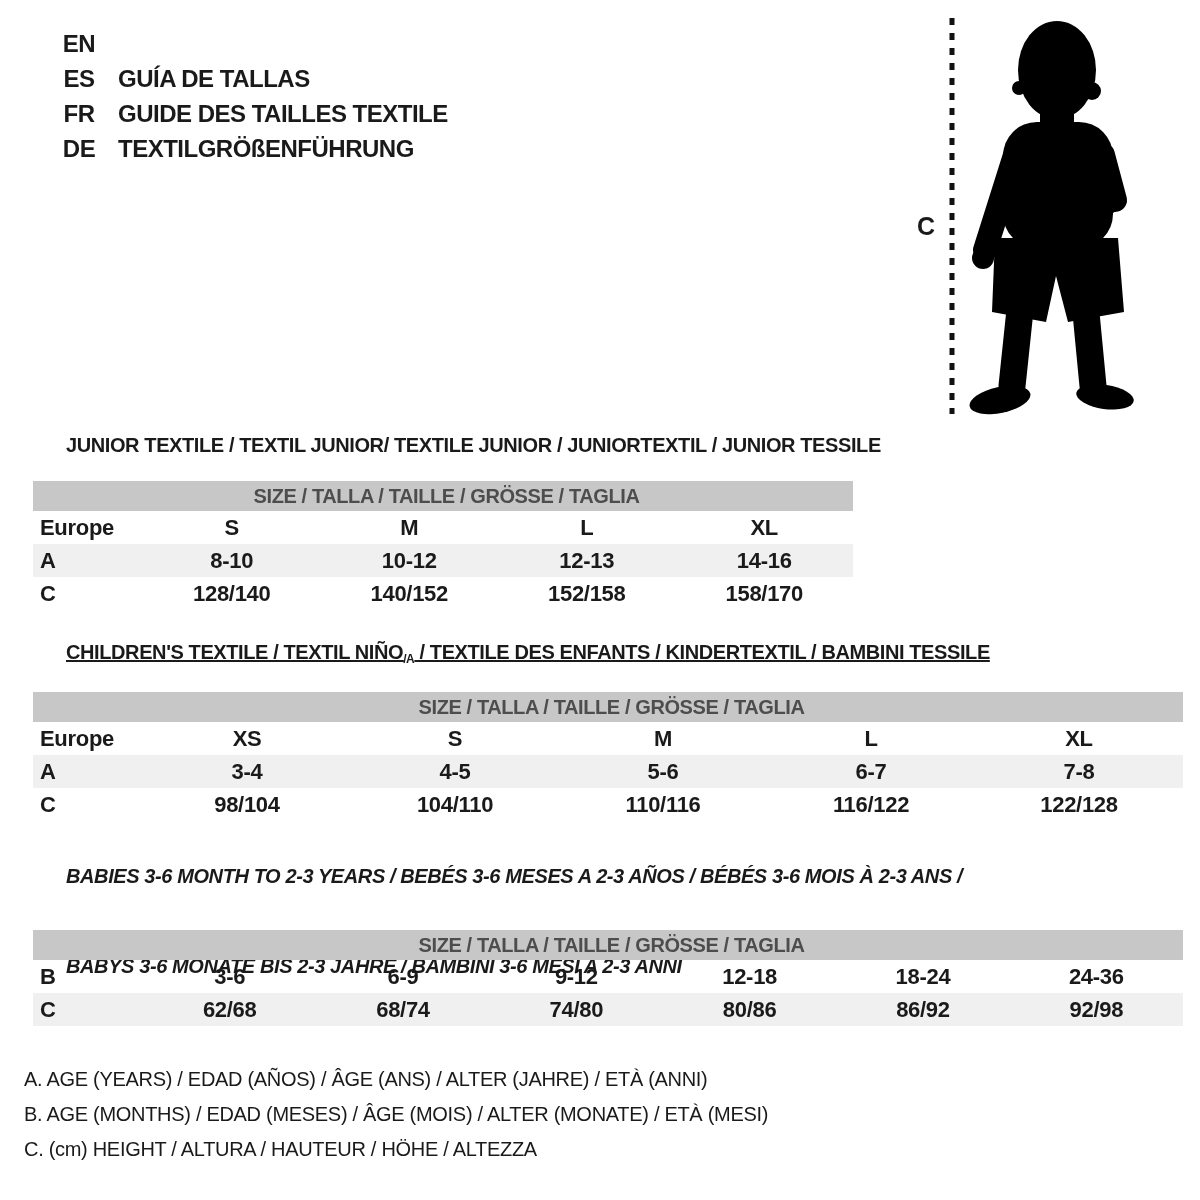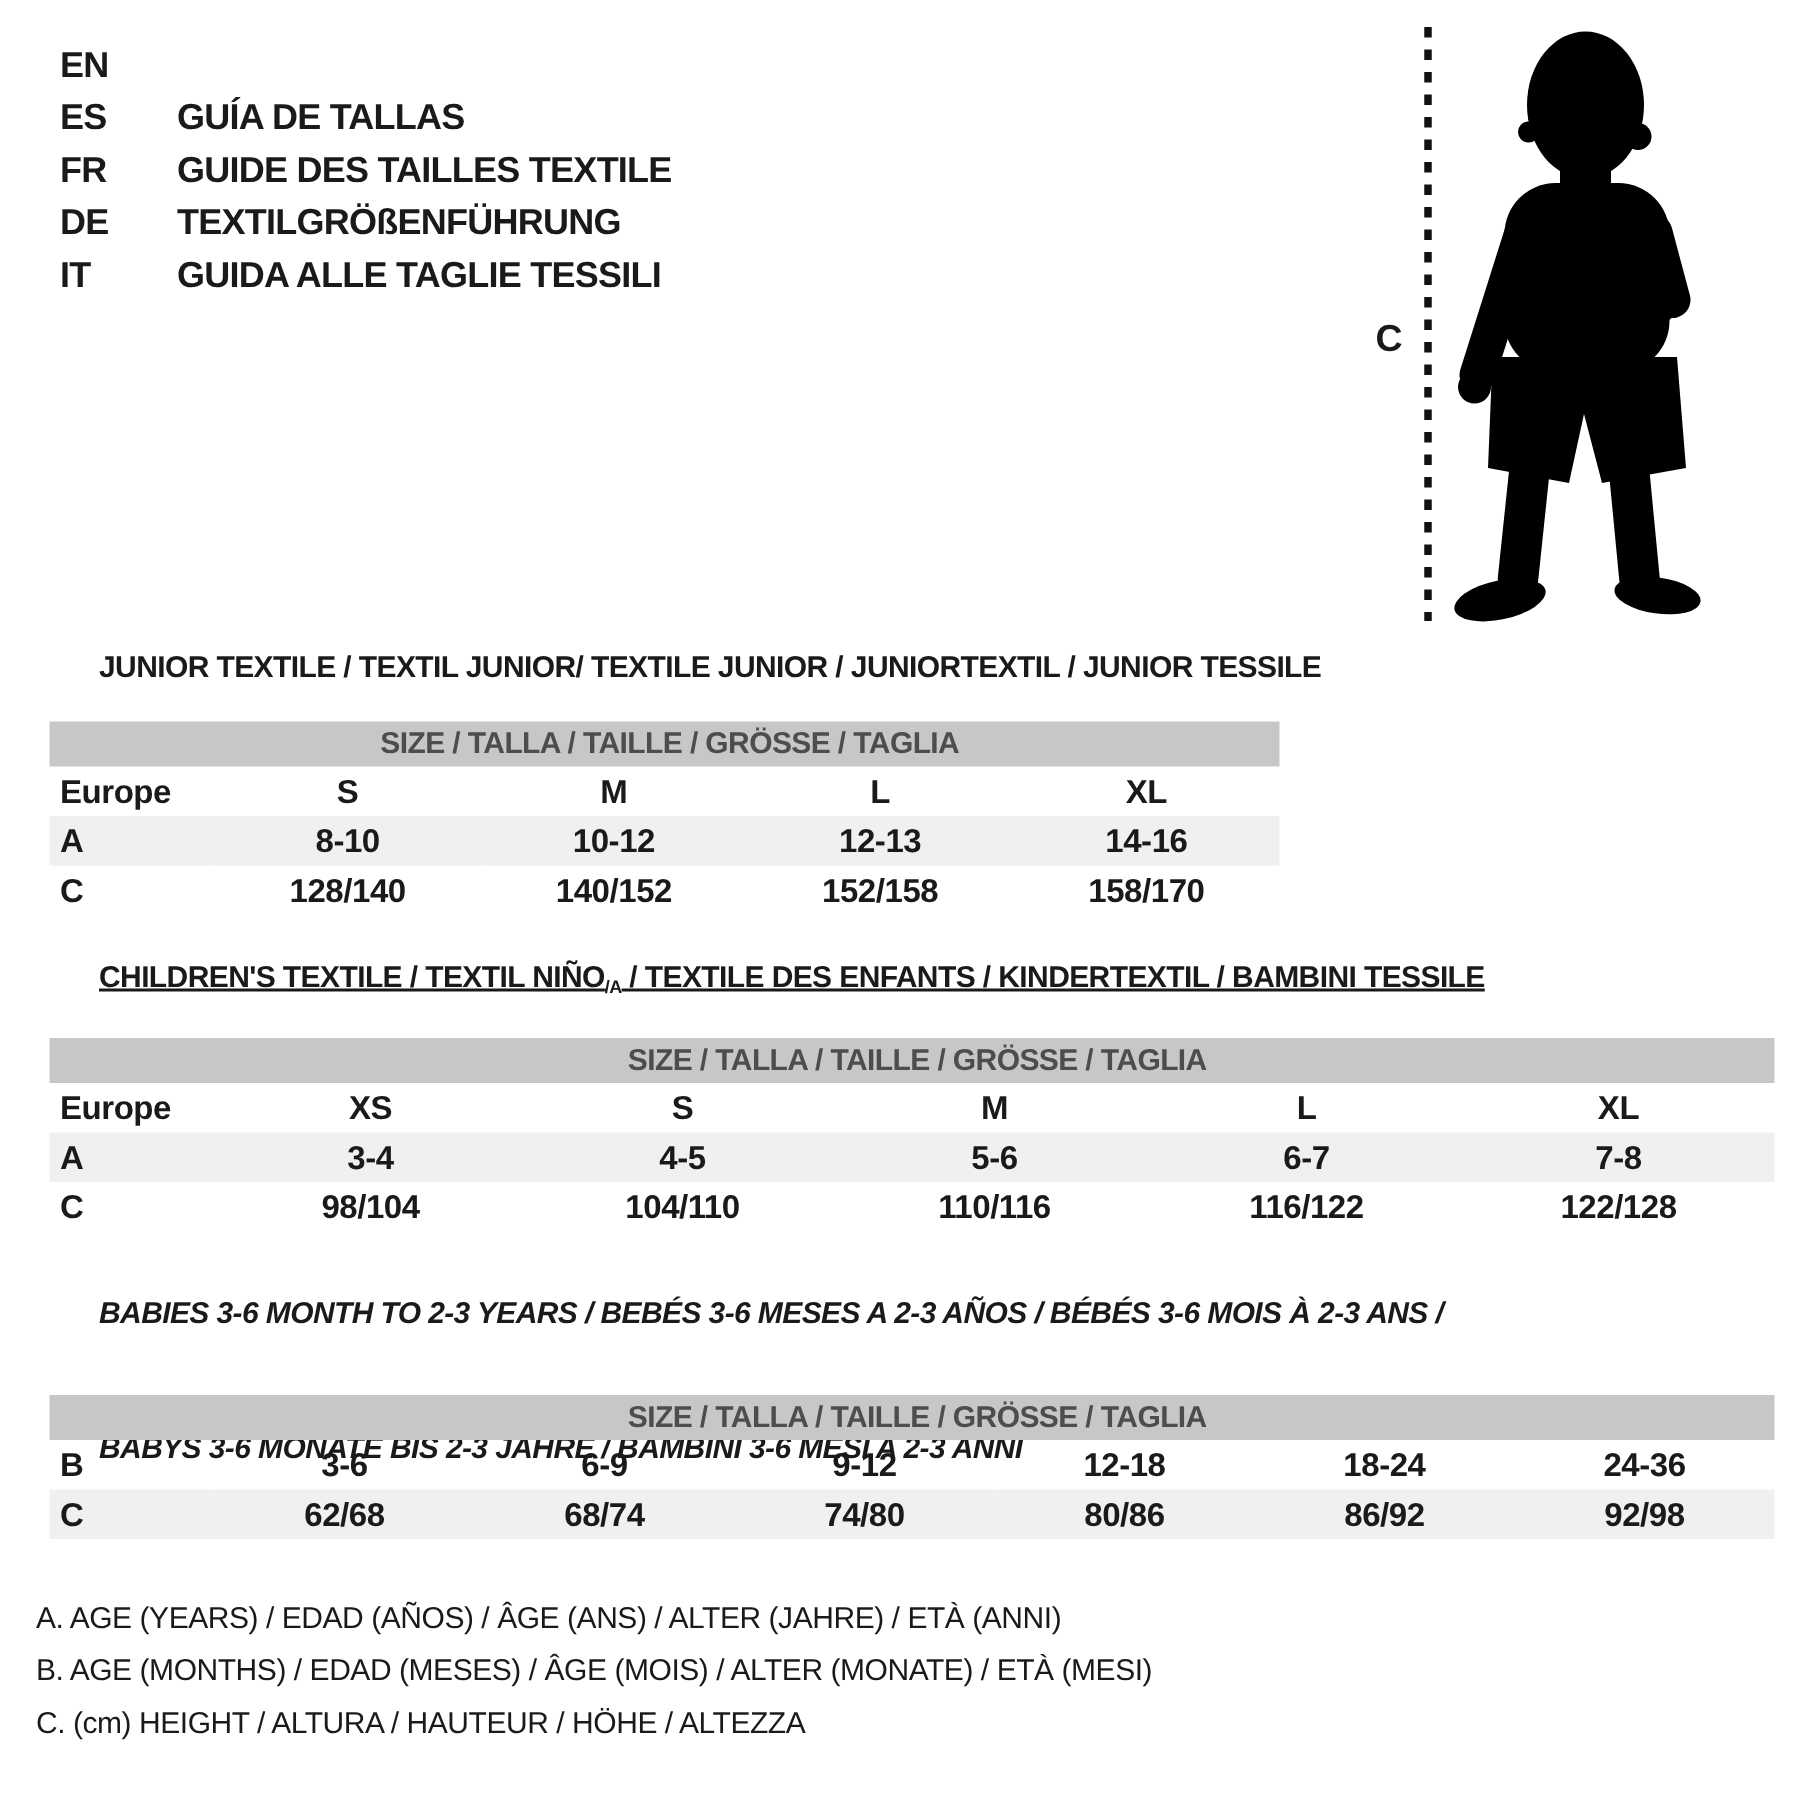--- a/index.html
+++ b/index.html
@@ -10,21 +10,21 @@
     background: #ffffff;
     font-family: "Liberation Sans", sans-serif;
     color: #1a1a1a;
     overflow: hidden;
   }
 
   
   .lang-block { position: absolute; left: 40px; top: 26px; }
   .lang-row { display: flex; height: 35px; align-items: center;
               font-size: 24px; font-weight: 700; letter-spacing: -0.5px; }
-  .lang-code { width: 78px; }
+  .lang-code { width: 78px; text-align: center; }
 
   
   .figure { position: absolute; left: 905px; top: 8px; width: 250px; height: 420px; }
   .figure svg { position: absolute; left: 35px; top: 2px; }
   .c-label { position: absolute; left: 12px; top: 204px;
              font-size: 25px; font-weight: 700; }
 
   
   .section-heading { position: absolute; font-size: 20px; font-weight: 700;
                      letter-spacing: -0.4px; white-space: pre; margin-left: 26px; }
@@ -63,24 +63,20 @@
       <span class="lang-code">ES</span>
       <span class="lang-title">GUÍA DE TALLAS</span>
     </div>
     <div class="lang-row">
       <span class="lang-code">FR</span>
       <span class="lang-title">GUIDE DES TAILLES TEXTILE</span>
     </div>
     <div class="lang-row">
       <span class="lang-code">DE</span>
       <span class="lang-title">TEXTILGRÖßENFÜHRUNG</span>
-    </div>
-    <div class="lang-row">
-      <span class="lang-code">IT</span>
-      <span class="lang-title">GUIDA ALLE TAGLIE TESSILI</span>
     </div>
   </div>
 
   <div class="figure">
     <span class="c-label">C</span>
     <svg width="210" height="407" viewBox="0 0 210 407">
 
       <line x1="12" y1="8" x2="12" y2="404" stroke="#111111" stroke-width="5" stroke-dasharray="7 8"></line>
 
       <g fill="#000000" stroke="none">

